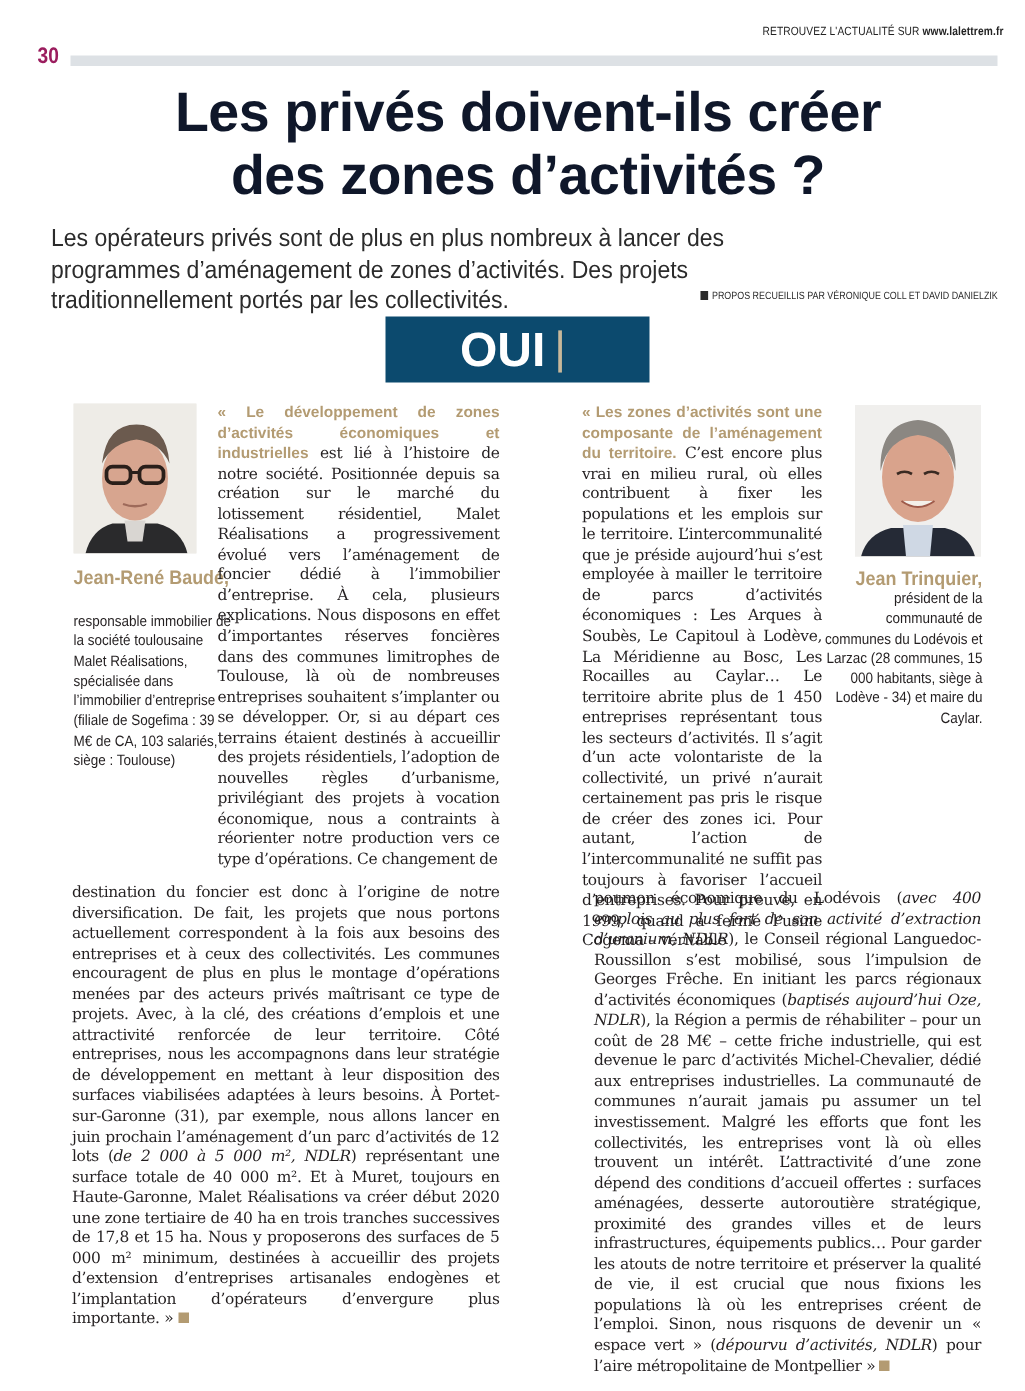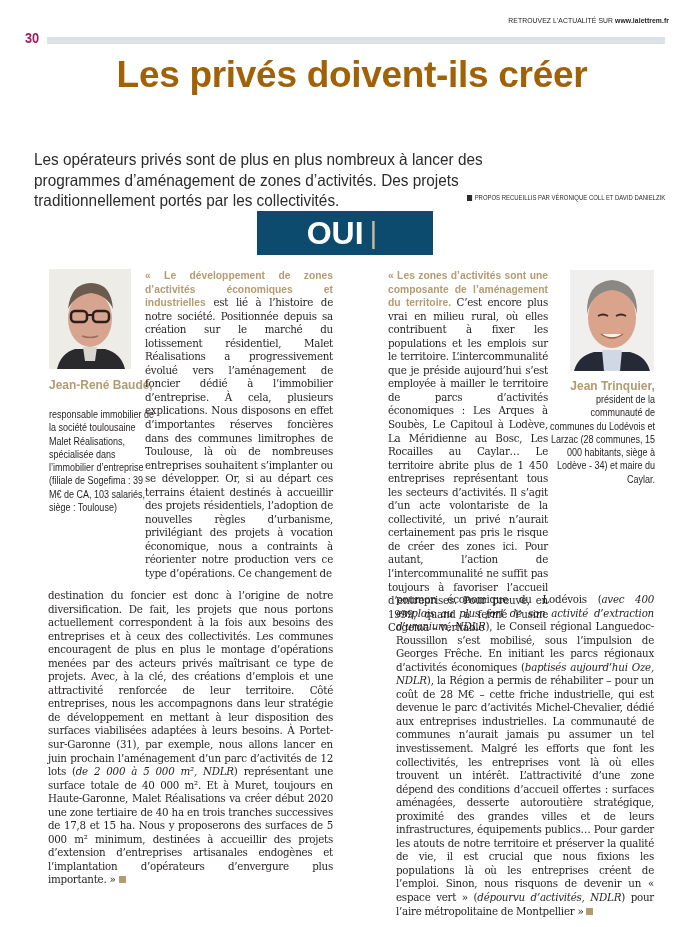--- a/index.html
+++ b/index.html
@@ -3,21 +3,21 @@
 <meta charset="utf-8">
 <style>
   html, body { margin: 0; padding: 0; background: #ffffff; }
   body { width: 683px; height: 927px; position: relative; overflow: hidden; color: #231f20; }
 
   .topline { position: absolute; top: 16px; right: 14px; font-family: "Liberation Sans", sans-serif; font-size: 8px; letter-spacing: 0.1px; color: #222; transform: scaleX(0.85); transform-origin: right center; }
   .topline b { font-weight: bold; }
   .pagenum { position: absolute; left: 25px; top: 29px; font-family: "Liberation Sans", sans-serif; font-weight: bold; font-size: 15px; color: #9b1d5e; transform: scaleX(0.85); transform-origin: left center; }
   .rule { position: absolute; left: 47px; right: 18px; top: 37px; height: 7px; background: #dde1e5; }
 
-  .title { position: absolute; left: 0; right: 0; top: 54px; text-align: center; font-family: "Liberation Sans", sans-serif; font-weight: bold; font-size: 37px; line-height: 42px; color: #a16207; letter-spacing: -0.3px; margin-left: 21px; }
+  .title { position: absolute; left: 0; right: 0; top: 54px; text-align: center; font-family: "Liberation Sans", sans-serif; font-weight: bold; font-size: 37px; line-height: 42px; color: #0f172a; letter-spacing: -0.3px; margin-left: 21px; }
   .title div { display: block; }
 
   .lead { position: absolute; left: 34px; top: 149px; width: 560px; font-family: "Liberation Sans", sans-serif; font-size: 16.5px; line-height: 20.5px; color: #2b2b2b; transform: scaleX(0.93); transform-origin: left top; }
   .credit { position: absolute; right: 18px; top: 194px; font-family: "Liberation Sans", sans-serif; font-size: 7px; color: #2b2b2b; transform: scaleX(0.85); transform-origin: right center; white-space: nowrap; }
   .credit .sq { display: inline-block; width: 6px; height: 6px; background: #2b2b2b; margin-right: 3px; vertical-align: -0.5px; }
 
   .ouinon { position: absolute; left: 257px; top: 211px; width: 176px; height: 44px; background: #0c4a6e; display: flex; align-items: center; justify-content: center; font-family: "Liberation Sans", sans-serif; font-weight: bold; font-size: 32px; transform-origin: center; }
   .ouinon .oui { color: #ffffff; }
   .ouinon .sep { color: #c9b89a; font-weight: normal; margin: 0 6px; font-size: 30px; }
   .ouinon .non { color: #d8d0c4; }
@@ -48,20 +48,21 @@
 <body>
 
 <div class="topline">
   <span>RETROUVEZ L'ACTUALITÉ SUR </span><b>www.lalettrem.fr</b>
 </div>
 <div class="pagenum">30</div>
 <div class="rule"></div>
 
 <div class="title">
   <div>Les privés doivent-ils créer</div>
+  <div>des zones d’activités ?</div>
 </div>
 
 <div class="lead">Les opérateurs privés sont de plus en plus nombreux à lancer des programmes d’aménagement de zones d’activités. Des projets traditionnellement portés par les collectivités.</div>
 <div class="credit">
   <span class="sq"></span><span>PROPOS RECUEILLIS PAR VÉRONIQUE COLL ET DAVID DANIELZIK</span>
 </div>
 
 <div class="ouinon">
   <span class="oui">OUI</span>
   <span class="sep">|</span>

